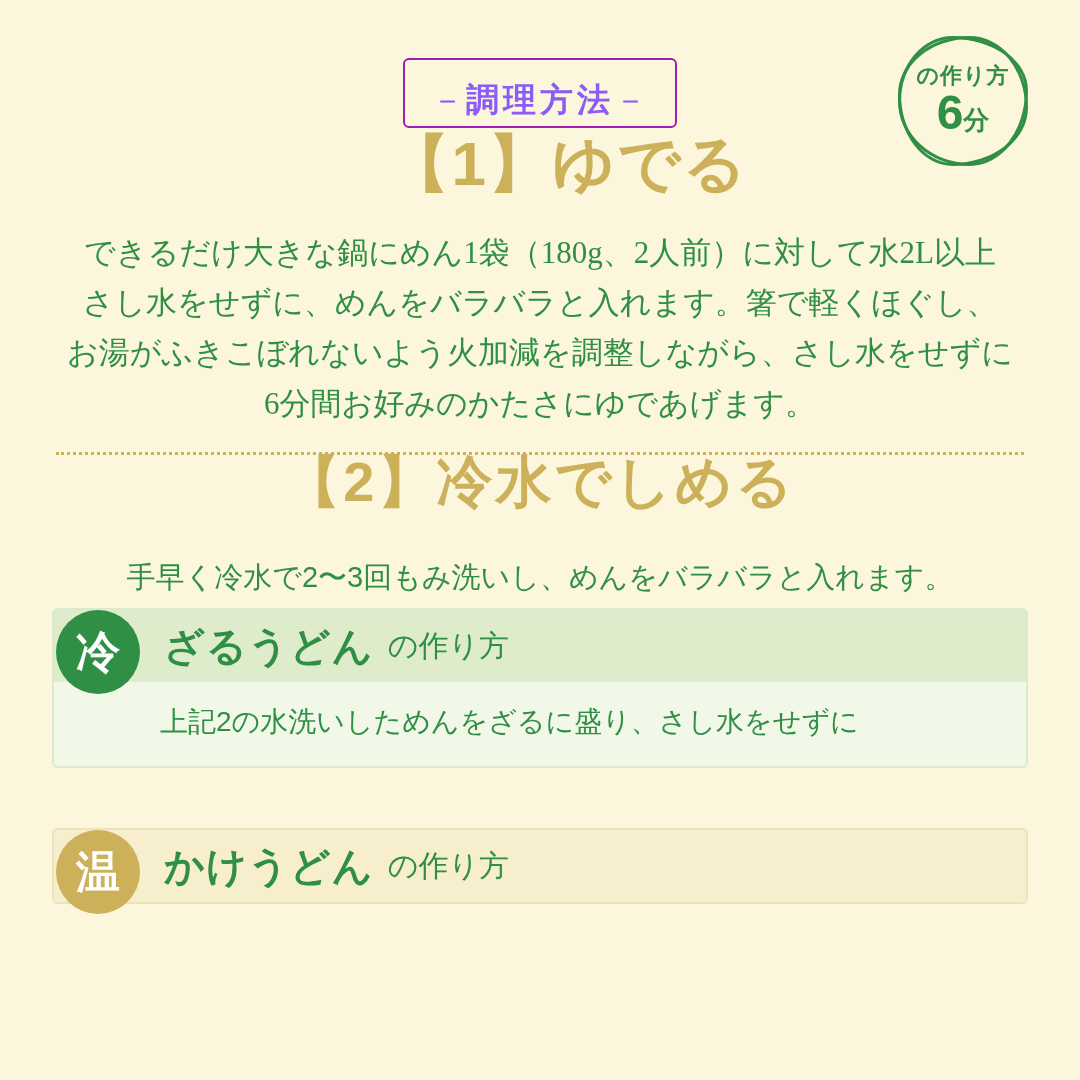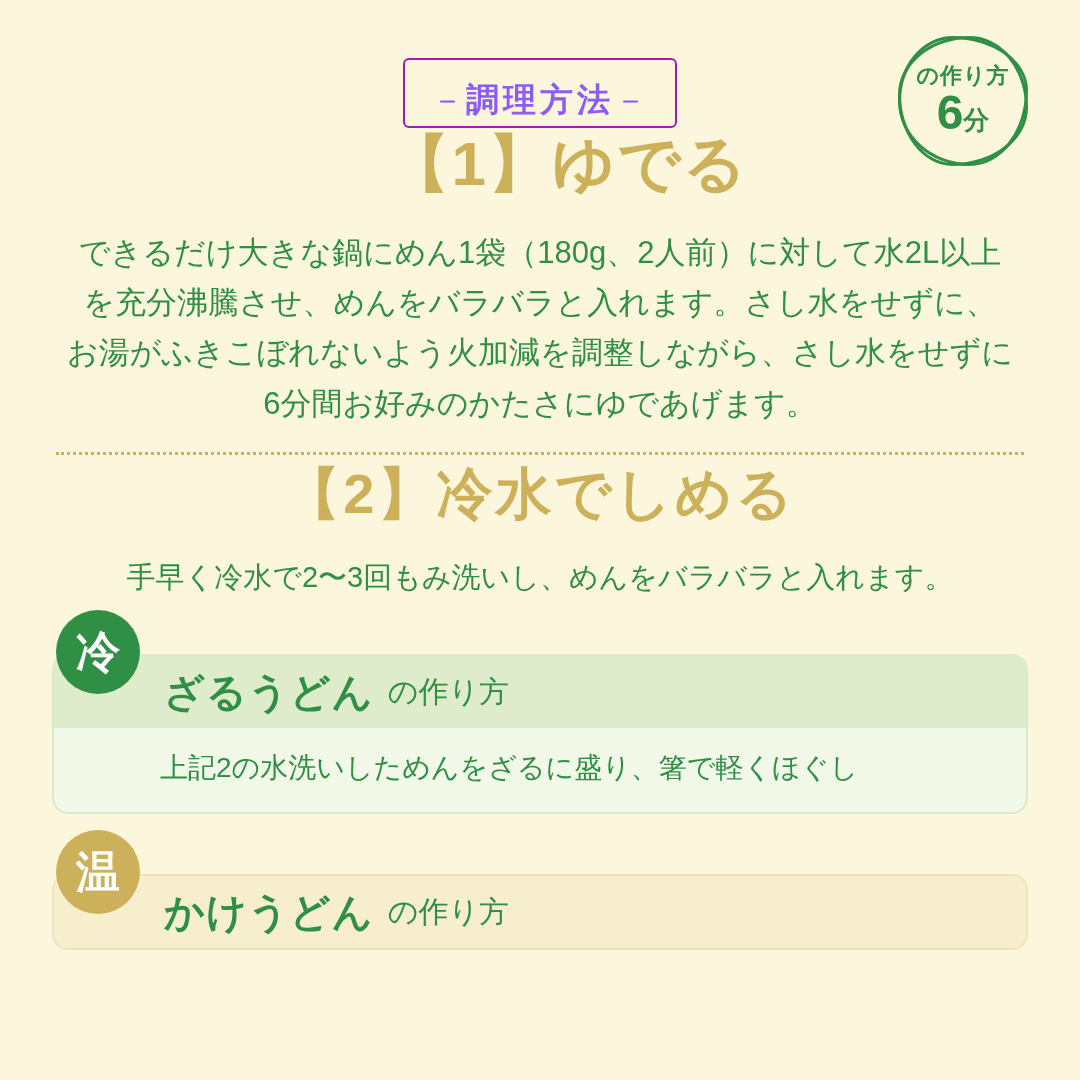--- a/index.html
+++ b/index.html
@@ -113,36 +113,37 @@
   .step1-body {
     position: absolute;
     top: 228px;
     left: 50px;
     width: 980px;
     text-align: center;
     color: #2f8f45;
     font-size: 31px;
     line-height: 1.62;
     letter-spacing: 0px;
+    font-family: Liberation Serif, serif;
   }
   .step1-body p { margin: 0; }
 
   
   .divider {
     position: absolute;
     top: 452px;
     left: 56px;
     width: 968px;
     border-top: 3px dotted #cdb05a;
   }
 
   
   .step2-title {
     position: absolute;
-    top: 460px;
+    top: 448px;
     left: 0;
     width: 1080px;
     text-align: center;
     color: #cdb05a;
     font-size: 56px;
     font-weight: bold;
     letter-spacing: 3px;
     line-height: 1.2;
   }
   .step2-sub {
@@ -160,24 +161,23 @@
   .recipe {
     position: absolute;
     left: 52px;
     width: 976px;
     box-sizing: border-box;
   }
   .recipe-cold { top: 608px; }
   .recipe-hot  { top: 828px; }
 
   .recipe-card {
-    border-radius: 16px;
+    border-radius: 6px;
     overflow: hidden;
     box-sizing: border-box;
-    margin-top: 46px;
   }
   .recipe-cold .recipe-card {
     background: #f2f8e8;
     border: 2px solid #dde9cd;
   }
   .recipe-hot .recipe-card {
     background: #bef264;
     border: 2px solid #eee2bb;
   }
 
@@ -252,38 +252,38 @@
     <div class="badge-text">の作り方</div>
     <div class="badge-time">
       <span class="num">6</span><span class="unit">分</span>
     </div>
   </div>
 
   <div class="step1-title">【1】ゆでる</div>
 
   <div class="step1-body">
     <p>できるだけ大きな鍋にめん1袋（180g、2人前）に対して水2L以上</p>
-    <p>を充分沸騰させ、めんをバラバラと入れます。さし水をせずに、</p>
+    <p>さし水をせずに、めんをバラバラと入れます。箸で軽くほぐし、</p>
     <p>お湯がふきこぼれないよう火加減を調整しながら、さし水をせずに</p>
     <p>6分間お好みのかたさにゆであげます。</p>
   </div>
 
   <div class="divider"></div>
 
   <div class="step2-title">【2】冷水でしめる</div>
   <div class="step2-sub">手早く冷水で2〜3回もみ洗いし、めんをバラバラと入れます。</div>
 
   <div class="recipe recipe-cold">
     <div class="recipe-card">
       <div class="recipe-head">
         <span class="recipe-name">ざるうどん</span>
         <span class="recipe-suffix">の作り方</span>
       </div>
       <div class="recipe-body">
-        <p>上記2の水洗いしためんをざるに盛り、箸で軽くほぐし</p>
+        <p>上記2の水洗いしためんをざるに盛り、さし水をせずに</p>
       </div>
     </div>
     <div class="marker marker-cold">冷</div>
   </div>
 
   <div class="recipe recipe-hot">
     <div class="recipe-card">
       <div class="recipe-head">
         <span class="recipe-name">かけうどん</span>
         <span class="recipe-suffix">の作り方</span>

